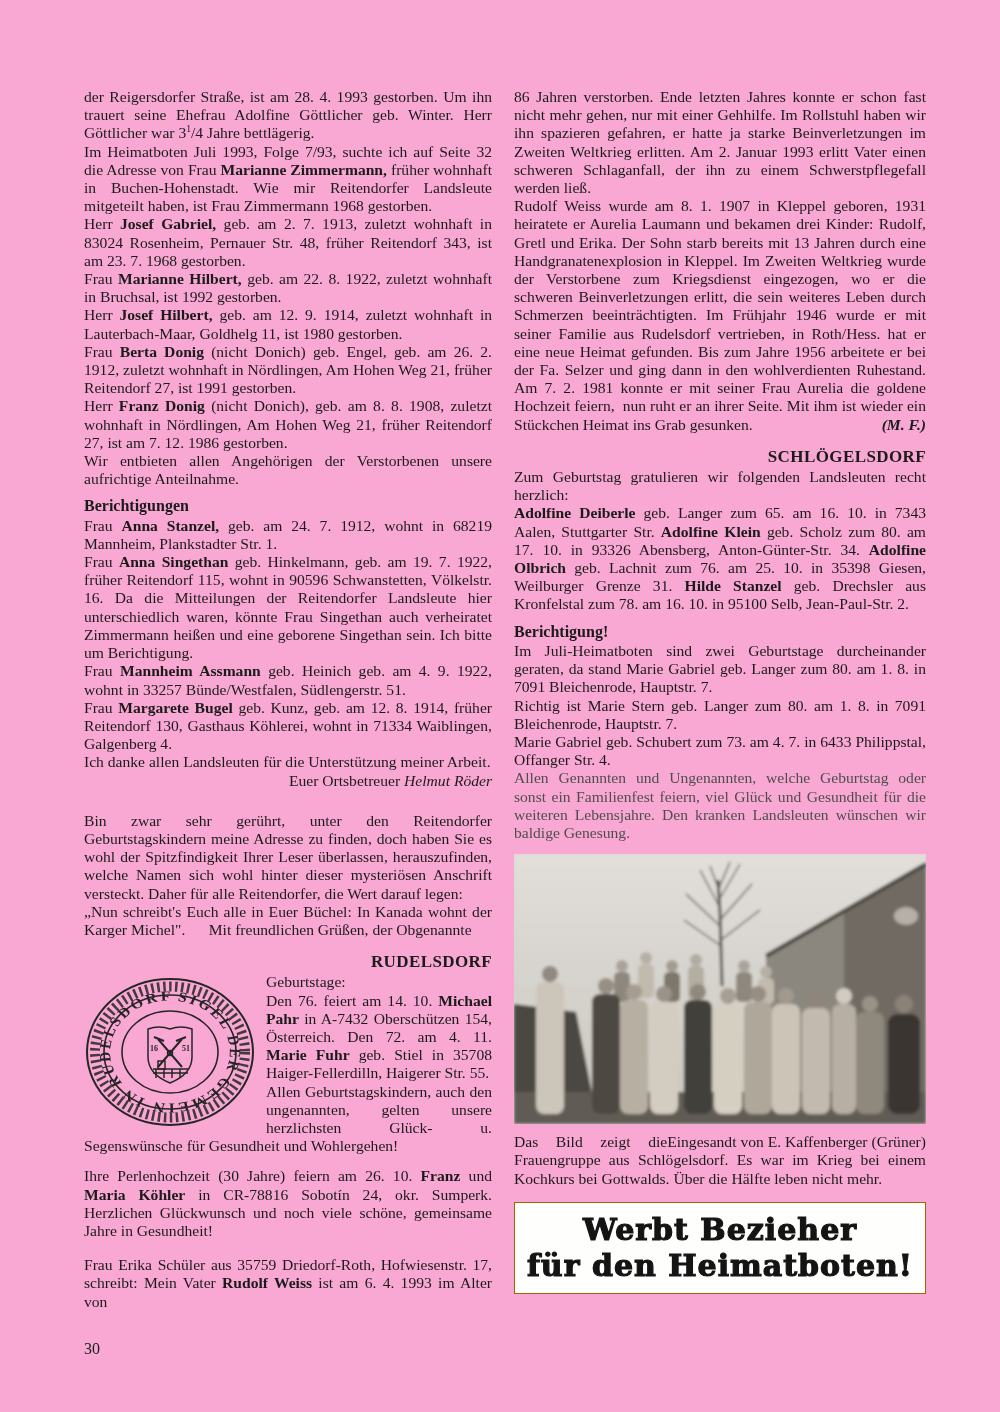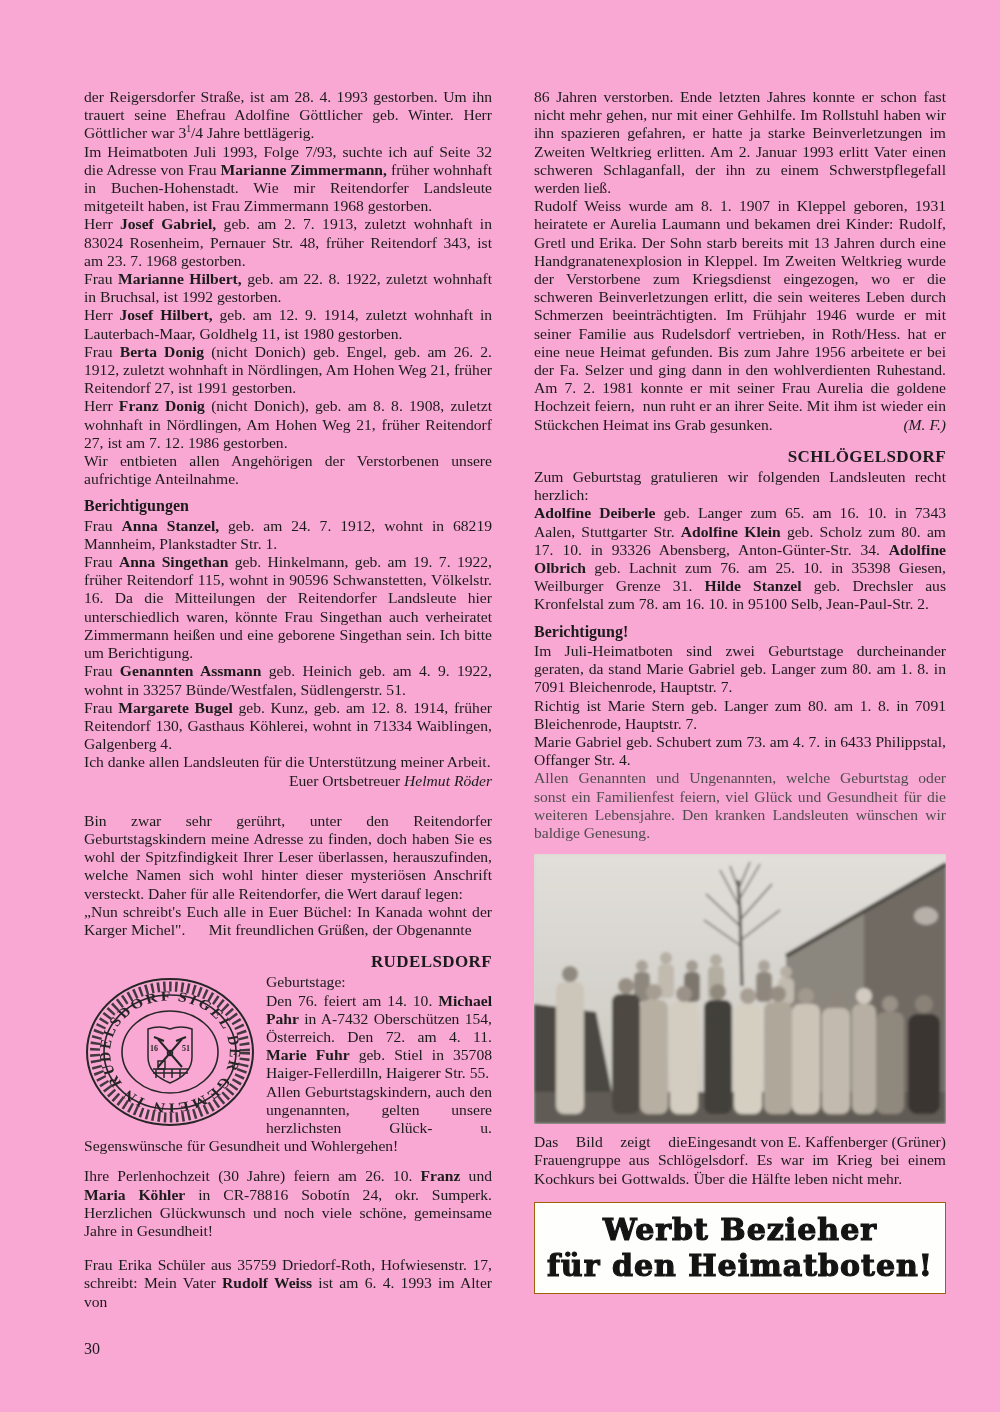--- a/index.html
+++ b/index.html
@@ -5,33 +5,33 @@
   html,body{margin:0;padding:0;background:#ffffff;}
   .page{
     position:relative; width:1000px; height:1412px; overflow:hidden;
     background:#f9a8d4;
     font-family:"Liberation Serif","DejaVu Serif",serif;
     color:#1b1b1b;
     padding-left:24px;
   }
   .col{position:absolute; top:88px; font-size:15.6px; line-height:18.2px; text-align:justify;}
   .col-left{left:84px; width:408px;}
-  .col-right{left:534px; width:412px;}
+  .col-right{left:514px; width:412px;}
   p{margin:0;}
   b{font-weight:bold;}
   i{font-style:italic;}
   sup{font-size:0.62em; line-height:0; vertical-align:super;}
   .subhead{font-weight:bold; font-size:16px; margin:9px 0 1px; text-align:left;}
   .sechead{font-weight:bold; font-size:17px; text-align:right; letter-spacing:0.4px; margin:14px 0 2px;}
   .signoff{text-align:right;}
   .mt10{margin-top:22px;}
   .mt12{margin-top:12px;}
   .mt16{margin-top:16px;}
   .faded{color:#4e4e4e;}
-  .mf{float:right; font-style:italic;}
+  .mf{float:right; font-style:italic;font-weight:bold;}
   .clear{clear:both;}
   .seal{float:left; width:172px; height:150px; margin:4px 10px 2px 0;}
   .photo{display:block; width:412px; height:270px; margin-top:12px; background:#d8d5cf;}
   .caption{margin-top:9px;}
   .credit{float:right;}
   .adbox{
     margin-top:14px; border:1px solid #a16207; height:90px;
     display:flex; flex-direction:column; justify-content:center; align-items:center;
     background:#fefefd;
   }
@@ -55,21 +55,21 @@
     <p><span>Herr </span><b>Josef Gabriel,</b><span> geb. am 2. 7. 1913, zuletzt wohnhaft in 83024 Rosenheim, Pernauer Str. 48, früher Reitendorf 343, ist am 23. 7. 1968 gestorben.</span></p>
     <p><span>Frau </span><b>Marianne Hilbert,</b><span> geb. am 22. 8. 1922, zuletzt wohnhaft in Bruchsal, ist 1992 gestorben.</span></p>
     <p><span>Herr </span><b>Josef Hilbert,</b><span> geb. am 12. 9. 1914, zuletzt wohnhaft in Lauterbach-Maar, Goldhelg 11, ist 1980 gestorben.</span></p>
     <p><span>Frau </span><b>Berta Donig</b><span> (nicht Donich) geb. Engel, geb. am 26. 2. 1912, zuletzt wohnhaft in Nördlingen, Am Hohen Weg 21, früher Reitendorf 27, ist 1991 gestorben.</span></p>
     <p><span>Herr </span><b>Franz Donig</b><span> (nicht Donich), geb. am 8. 8. 1908, zuletzt wohnhaft in Nördlingen, Am Hohen Weg 21, früher Reitendorf 27, ist am 7. 12. 1986 gestorben.</span></p>
     <p><span>Wir entbieten allen Angehörigen der Verstorbenen unsere aufrichtige Anteilnahme.</span></p>
 
     <h3 class="subhead">Berichtigungen</h3>
     <p><span>Frau </span><b>Anna Stanzel,</b><span> geb. am 24. 7. 1912, wohnt in 68219 Mannheim, Plankstadter Str. 1.</span></p>
     <p><span>Frau </span><b>Anna Singethan</b><span> geb. Hinkelmann, geb. am 19. 7. 1922, früher Reitendorf 115, wohnt in 90596 Schwanstetten, Völkelstr. 16. Da die Mitteilungen der Reitendorfer Landsleute hier unterschiedlich waren, könnte Frau Singethan auch verheiratet Zimmermann heißen und eine geborene Singethan sein. Ich bitte um Berichtigung.</span></p>
-    <p><span>Frau </span><b>Genannten Assmann</b><span> geb. Heinich geb. am 4. 9. 1922, wohnt in 33257 Bünde/Westfalen, Südlengerstr. 51.</span></p>
+    <p><span>Frau </span><b>Mannheim Assmann</b><span> geb. Heinich geb. am 4. 9. 1922, wohnt in 33257 Bünde/Westfalen, Südlengerstr. 51.</span></p>
     <p><span>Frau </span><b>Margarete Bugel</b><span> geb. Kunz, geb. am 12. 8. 1914, früher Reitendorf 130, Gasthaus Köhlerei, wohnt in 71334 Waiblingen, Galgenberg 4.</span></p>
     <p><span>Ich danke allen Landsleuten für die Unterstützung meiner Arbeit.</span></p>
     <p class="signoff"><span>Euer Ortsbetreuer </span><i>Helmut Röder</i></p>
 
     <p class="mt10"><span>Bin zwar sehr gerührt, unter den Reitendorfer Geburtstagskindern meine Adresse zu finden, doch haben Sie es wohl der Spitzfindigkeit Ihrer Leser überlassen, herauszufinden, welche Namen sich wohl hinter dieser mysteriösen Anschrift versteckt. Daher für alle Reitendorfer, die Wert darauf legen:</span></p>
     <p><span>„Nun schreibt's Euch alle in Euer Büchel: In Kanada wohnt der Karger Michel".&nbsp;&nbsp;&nbsp;&nbsp;&nbsp;&nbsp;Mit freundlichen Grüßen, der Obgenannte</span></p>
 
     <h3 class="sechead">RUDELSDORF</h3>
 
     <svg class="seal" viewBox="0 0 172 150" aria-hidden="true">

